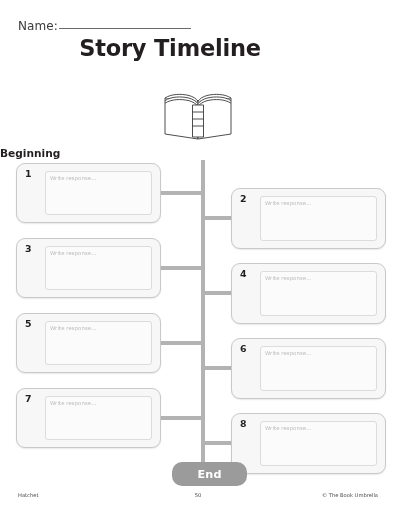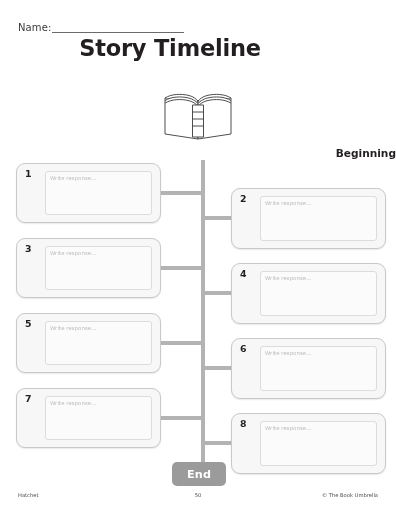--- a/index.html
+++ b/index.html
@@ -27,22 +27,22 @@
     top: 20px;
     left: 18px;
     right: 18px;
     height: 14px;
     display: flex;
     justify-content: space-between;
     align-items: flex-end;
   }
   .field {
     display: flex;
-    align-items: center;
-    font-size: 10px;
+    align-items: flex-start;
+    font-size: 12px;
     color: #3d3a3b;
     letter-spacing: 0.1px;
   }
   .field-label { white-space: nowrap; padding-bottom: 1px; }
   .field-rule {
     border-bottom: 0.8px solid #6d6a6b;
     height: 9px;
     margin-left: 1px;
   }
   .field-name .field-rule { width: 132px; }
@@ -78,21 +78,21 @@
     top: 92px;
     left: 157px;
     width: 82px;
     height: 50px;
   }
   .beginning {
     position: absolute;
     top: 147px;
     left: 0;
     width: 396px;
-    text-align: right;
+    text-align: left;
     font-size: 10.6px;
     font-weight: bold;
     color: #231f20;
   }
 
   
   .connectors {
     position: absolute;
     top: 0;
     left: 0;
@@ -162,24 +162,24 @@
   #card-2 { top: 188px; height: 61px; }
   #card-4 { top: 263px; height: 61px; }
   #card-6 { top: 338px; height: 61px; }
   #card-8 { top: 413px; height: 61px; }
 
   
   .end-pill {
     position: absolute;
     left: 172px;
     top: 462px;
-    width: 54px;
+    width: 75px;
     height: 24px;
     background: #9b9b9b;
-    border-radius: 5px;
+    border-radius: 10px;
     color: #ffffff;
     font-size: 11.2px;
     font-weight: bold;
     display: flex;
     align-items: center;
     justify-content: center;
     letter-spacing: 0.2px;
   }
 
   

